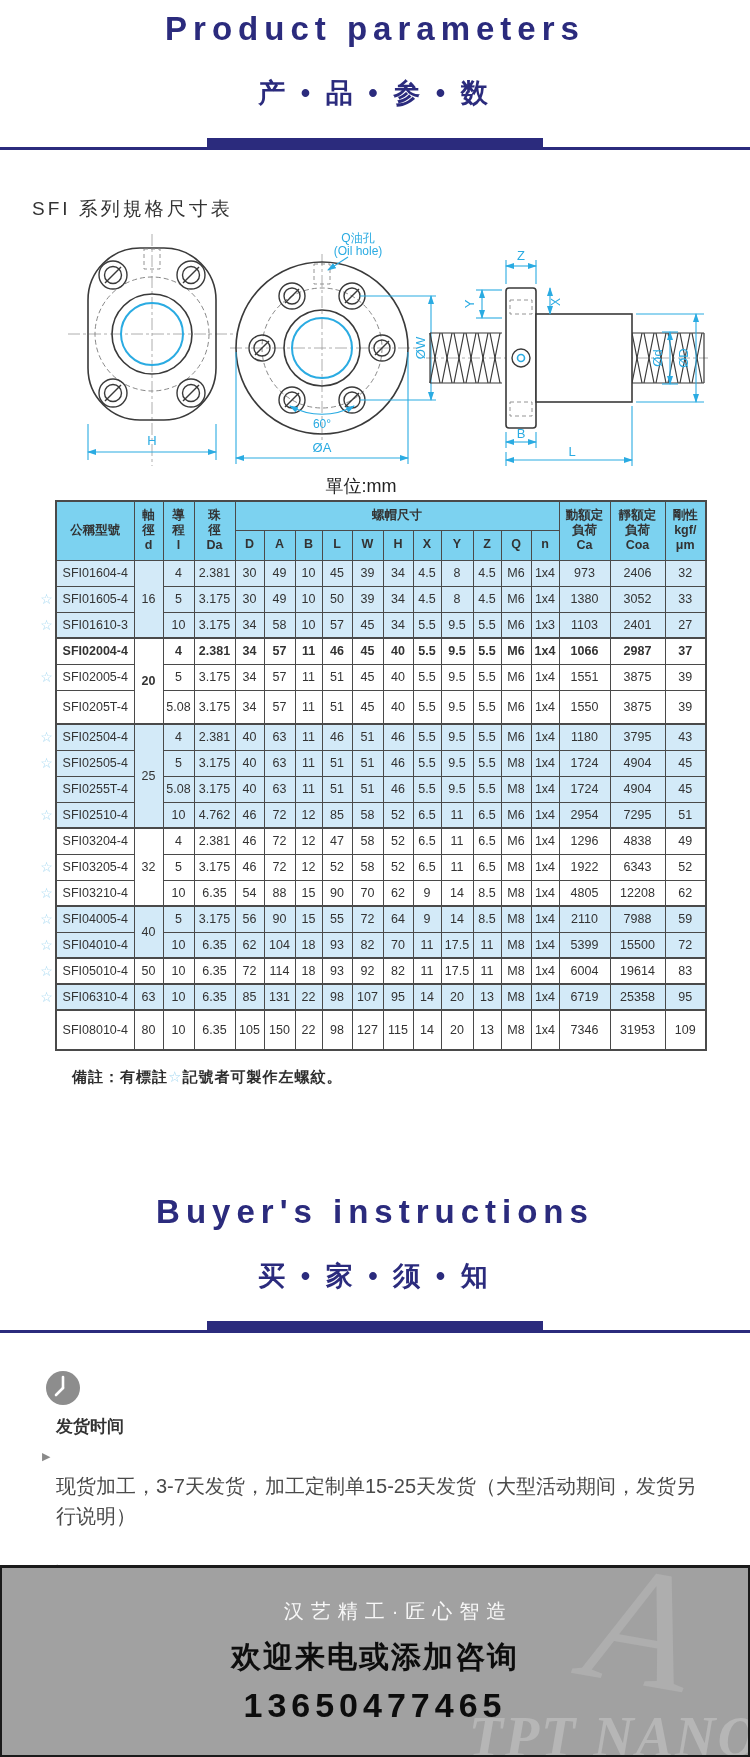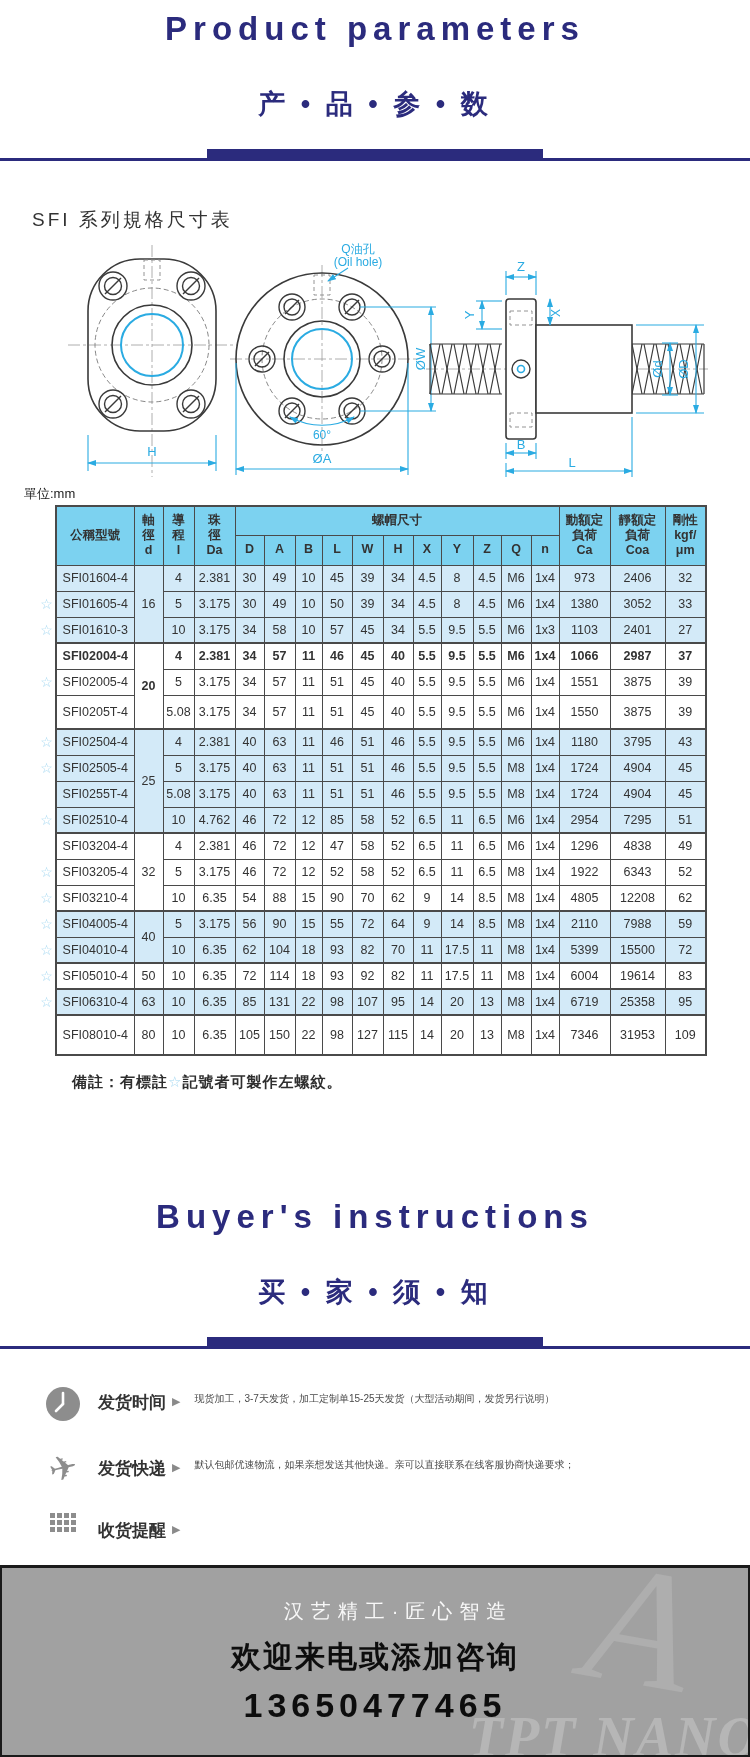--- a/index.html
+++ b/index.html
@@ -2,60 +2,60 @@
 <html><head>
 <meta charset="utf-8">
 <style>
   html,body{margin:0;padding:0;}
   body{width:750px;height:1757px;overflow:hidden;background:#fff;
        font-family:"Liberation Sans","DejaVu Sans",sans-serif;position:relative;}
 
   
   .big-title{padding-top:10px;text-align:center;font-size:33px;font-weight:bold;
              color:#2b2b7d;letter-spacing:6px;}
-  .sub-title{margin-top:38px;text-align:center;font-size:27px;font-weight:bold;
+  .sub-title{margin-top:27px;text-align:center;font-size:27px;font-weight:bold;
              color:#2b2b7d;letter-spacing:4px;}
   .divider{position:relative;height:12px;margin-top:27px;}
   .divider .line{position:absolute;left:0;right:0;bottom:0;height:3px;background:#2b2b7d;}
   .divider .bar{position:absolute;left:50%;transform:translateX(-50%);bottom:0;
                 width:336px;height:12px;background:#2b2b7d;}
 
   
   .sec-heading{margin:46px 0 0 32px;font-size:19px;color:#333;letter-spacing:3px;}
 
   
   .diagrams{position:relative;height:244px;margin-top:8px;}
   .diagrams svg{position:absolute;top:0;}
   .dg1{left:66px;} .dg2{left:230px;} .dg3{left:422px;}
-  .unit-label{text-align:left;margin:0 52px 2px 0;font-size:13px;color:#222;padding-left:24px;}
+  .unit-label{text-align:center;margin:0 52px 2px 0;font-size:18px;color:#222;padding-left:24px;}
 
   
   .spec{border-collapse:collapse;table-layout:fixed;margin:2px 0 0 38px;}
   .spec th,.spec td{border:1px solid #4a4a4a;text-align:center;vertical-align:middle;
                     padding:0;font-size:12.5px;color:#333;background:#fff;overflow:hidden;}
   .spec th.hc{background:#7cd2f0;font-weight:bold;white-space:pre-line;line-height:1.22;}
   .spec .g{border:none;background:transparent;}
   .spec td.s{background:#d3eaf8;}
   .spec td.star{color:#a5d8f1;font-size:14px;}
   .spec .lb{border-left-width:2px;} .spec .rb{border-right-width:2px;}
   .spec .tb{border-top-width:2px;}  .spec .ge{border-bottom-width:2px;}
 
   .note{margin:17px 2px 0 72px;font-size:15px;font-weight:bold;color:#2e2e2e;letter-spacing:1px;}
   .note .star-blue{color:#a5d8f1;}
 
   .buyer-block{margin-top:96px;}
 
   
   .inst{margin:34px 40px 0 42px;}
-  .inst-row{display:flex;align-items:flex-start;margin-bottom:26px;}
+  .inst-row{display:flex;align-items:flex-start;margin-bottom:26px;flex-direction:column;}
   .inst-icon{width:42px;flex:none;display:flex;justify-content:center;margin-top:2px;}
   .plane{font-size:34px;color:#8d8d8d;line-height:1;transform:rotate(-14deg);}
   .inst-label{flex:none;margin:8px 6px 0 14px;font-weight:bold;color:#333;font-size:17px;}
   .inst-arrow{flex:none;color:#8a8a8a;font-size:11px;margin-top:12px;}
-  .inst-text{flex:1;margin:8px 0 0 14px;font-size:10px;color:#4a4a4a;line-height:1.5;}
+  .inst-text{flex:1;margin:8px 0 0 14px;font-size:20px;color:#4a4a4a;line-height:1.5;}
 
   
   .footer{position:absolute;left:0;right:0;bottom:0;height:192px;background:#a1a1a1;
           border:2px solid #1a1a1a;border-top-width:3px;box-sizing:border-box;
           text-align:center;overflow:hidden;}
   .f1{margin-top:30px;font-size:20px;color:#f8f8f8;letter-spacing:7px;padding-left:47px;}
   .f2{margin-top:12px;font-size:30px;font-weight:bold;color:#0d0d0d;letter-spacing:2px;}
   .f3{margin-top:8px;font-size:34px;font-weight:bold;color:#0d0d0d;letter-spacing:5px;}
   .watermark{position:absolute;right:-12px;bottom:-14px;font-family:"Liberation Serif",serif;
              font-style:italic;font-weight:bold;font-size:56px;color:#b6b6b6;letter-spacing:2px;}

